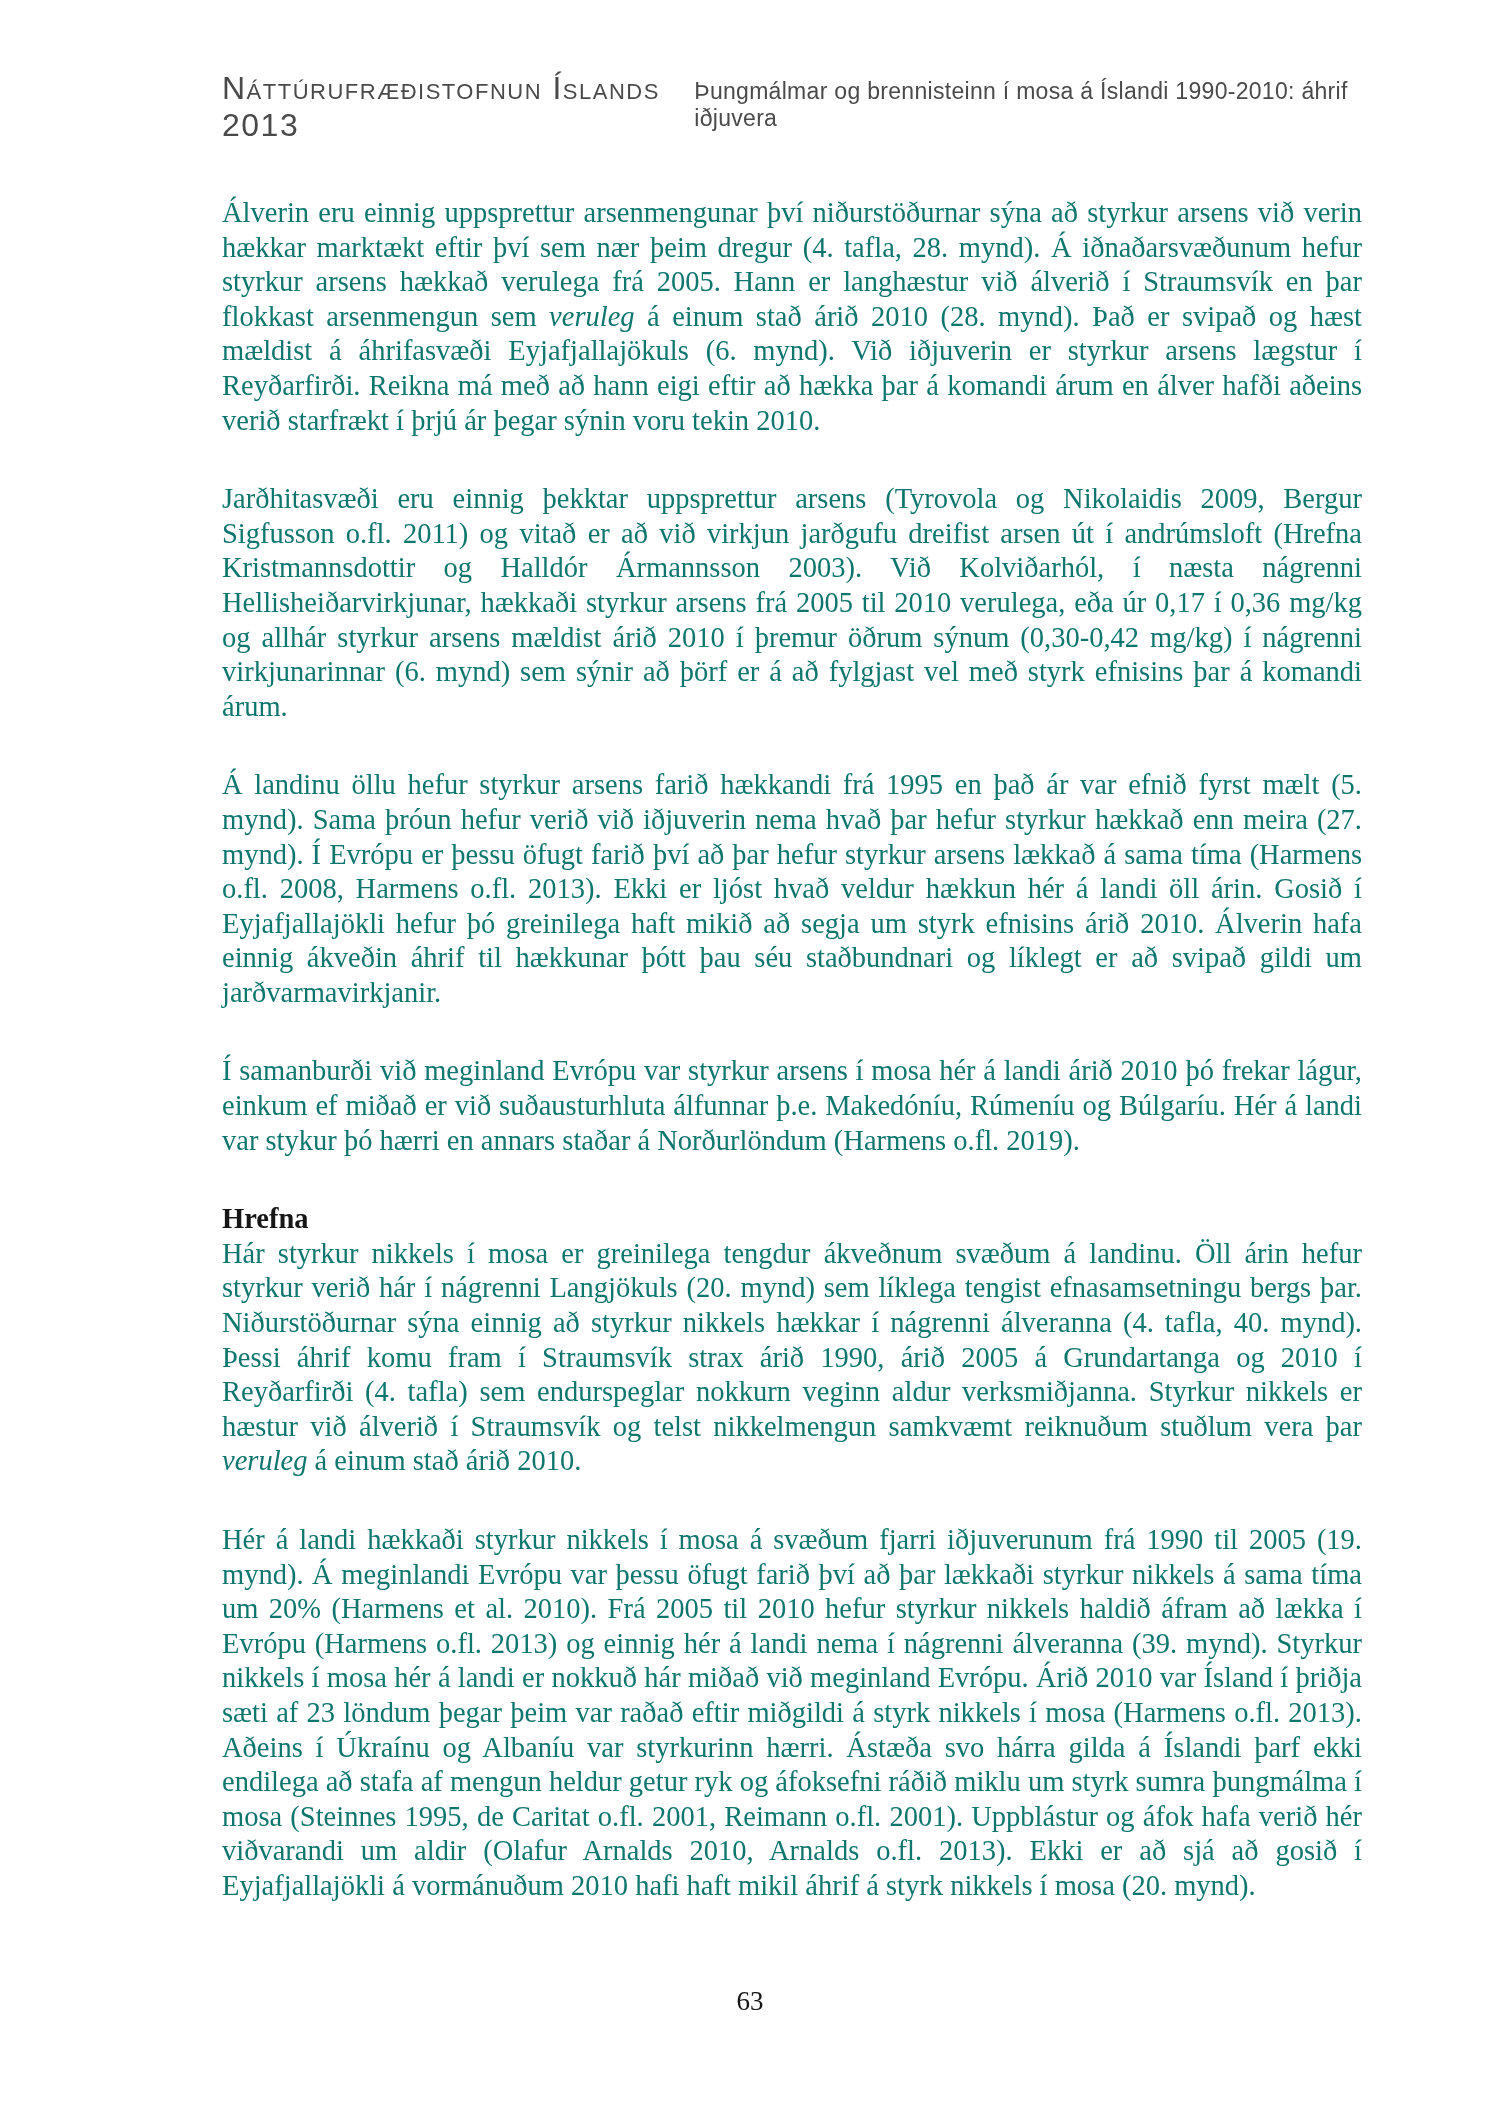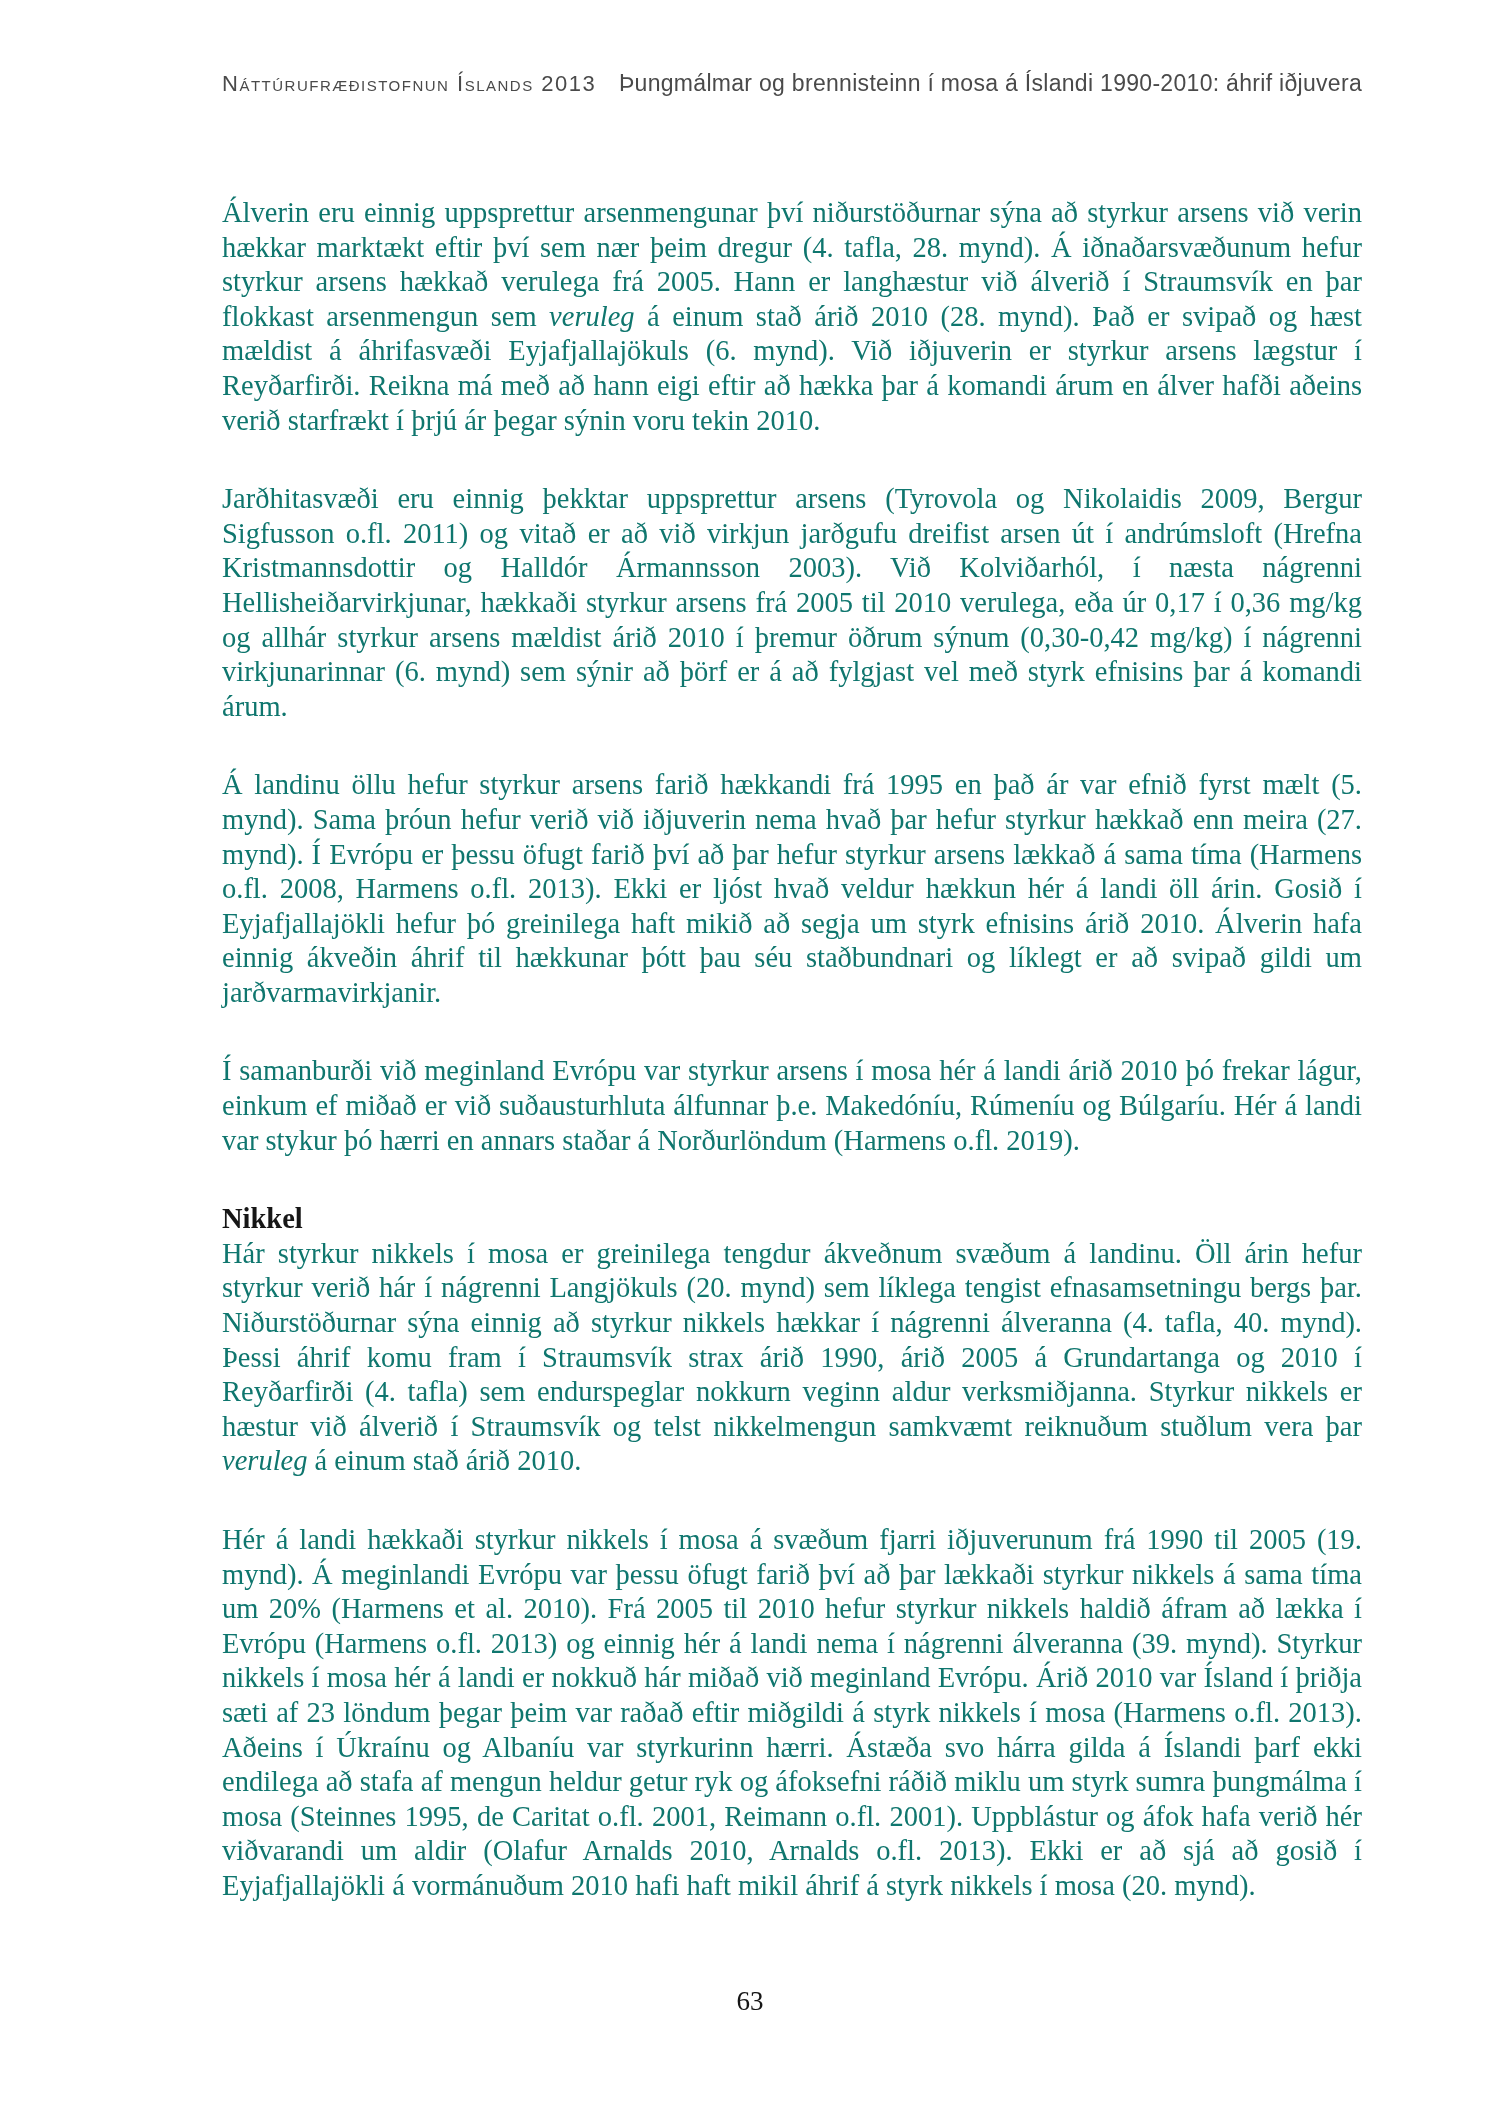--- a/index.html
+++ b/index.html
@@ -19,21 +19,21 @@
     left: 222px;
     width: 1140px;
     display: flex;
     justify-content: space-between;
     align-items: baseline;
     font-family: "Liberation Sans", "DejaVu Sans", sans-serif;
     color: #4a4a4a;
     font-weight: 300;
   }
   .header-left {
-    font-size: 22px;
+    font-size: 32px;
     font-variant: small-caps;
     letter-spacing: 1.5px;
   }
   .header-right {
     font-size: 23px;
     letter-spacing: 0.3px;
   }
   .page-body {
     position: absolute;
     top: 196px;
@@ -74,21 +74,21 @@
   <header class="page-header">
     <span class="header-left">Náttúrufræðistofnun Íslands 2013</span>
     <span class="header-right">Þungmálmar og brennisteinn í mosa á Íslandi 1990-2010: áhrif iðjuvera</span>
   </header>
 
   <main class="page-body">
     <p class="par"><span>Álverin eru einnig uppsprettur arsenmengunar því niðurstöðurnar sýna að styrkur arsens við verin hækkar marktækt eftir því sem nær þeim dregur (4. tafla, 28. mynd). Á iðnaðarsvæðunum hefur styrkur arsens hækkað verulega frá 2005. Hann er langhæstur við álverið í Straumsvík en þar flokkast arsenmengun sem </span><i>veruleg</i><span> á einum stað árið 2010 (28. mynd). Það er svipað og hæst mældist á áhrifasvæði Eyjafjallajökuls (6. mynd). Við iðjuverin er styrkur arsens lægstur í Reyðarfirði. Reikna má með að hann eigi eftir að hækka þar á komandi árum en álver hafði aðeins verið starfrækt í þrjú ár þegar sýnin voru tekin 2010.</span></p>
     <p class="par"><span>Jarðhitasvæði eru einnig þekktar uppsprettur arsens (Tyrovola og Nikolaidis 2009, Bergur Sigfusson o.fl. 2011) og vitað er að við virkjun jarðgufu dreifist arsen út í andrúmsloft (Hrefna Kristmannsdottir og Halldór Ármannsson 2003). Við Kolviðarhól, í næsta nágrenni Hellisheiðarvirkjunar, hækkaði styrkur arsens frá 2005 til 2010 verulega, eða úr 0,17 í 0,36 mg/kg og allhár styrkur arsens mældist árið 2010 í þremur öðrum sýnum (0,30-0,42 mg/kg) í nágrenni virkjunarinnar (6. mynd) sem sýnir að þörf er á að fylgjast vel með styrk efnisins þar á komandi árum.</span></p>
     <p class="par"><span>Á landinu öllu hefur styrkur arsens farið hækkandi frá 1995 en það ár var efnið fyrst mælt (5. mynd). Sama þróun hefur verið við iðjuverin nema hvað þar hefur styrkur hækkað enn meira (27. mynd). Í Evrópu er þessu öfugt farið því að þar hefur styrkur arsens lækkað á sama tíma (Harmens o.fl. 2008, Harmens o.fl. 2013). Ekki er ljóst hvað veldur hækkun hér á landi öll árin. Gosið í Eyjafjallajökli hefur þó greinilega haft mikið að segja um styrk efnisins árið 2010. Álverin hafa einnig ákveðin áhrif til hækkunar þótt þau séu staðbundnari og líklegt er að svipað gildi um jarðvarmavirkjanir.</span></p>
     <p class="par"><span>Í samanburði við meginland Evrópu var styrkur arsens í mosa hér á landi árið 2010 þó frekar lágur, einkum ef miðað er við suðausturhluta álfunnar þ.e. Makedóníu, Rúmeníu og Búlgaríu. Hér á landi var stykur þó hærri en annars staðar á Norðurlöndum (Harmens o.fl. 2019).</span></p>
-    <h2 class="section-heading">Nikkel</h2>
+    <h2 class="section-heading">Hrefna</h2>
     <p class="par"><span>Hár styrkur nikkels í mosa er greinilega tengdur ákveðnum svæðum á landinu. Öll árin hefur styrkur verið hár í nágrenni Langjökuls (20. mynd) sem líklega tengist efnasamsetningu bergs þar. Niðurstöðurnar sýna einnig að styrkur nikkels hækkar í nágrenni álveranna (4. tafla, 40. mynd). Þessi áhrif komu fram í Straumsvík strax árið 1990, árið 2005 á Grundartanga og 2010 í Reyðarfirði (4. tafla) sem endurspeglar nokkurn veginn aldur verksmiðjanna. Styrkur nikkels er hæstur við álverið í Straumsvík og telst nikkelmengun samkvæmt reiknuðum stuðlum vera þar </span><i>veruleg</i><span> á einum stað árið 2010.</span></p>
     <p class="par"><span>Hér á landi hækkaði styrkur nikkels í mosa á svæðum fjarri iðjuverunum frá 1990 til 2005 (19. mynd). Á meginlandi Evrópu var þessu öfugt farið því að þar lækkaði styrkur nikkels á sama tíma um 20% (Harmens et al. 2010). Frá 2005 til 2010 hefur styrkur nikkels haldið áfram að lækka í Evrópu (Harmens o.fl. 2013) og einnig hér á landi nema í nágrenni álveranna (39. mynd). Styrkur nikkels í mosa hér á landi er nokkuð hár miðað við meginland Evrópu. Árið 2010 var Ísland í þriðja sæti af 23 löndum þegar þeim var raðað eftir miðgildi á styrk nikkels í mosa (Harmens o.fl. 2013). Aðeins í Úkraínu og Albaníu var styrkurinn hærri. Ástæða svo hárra gilda á Íslandi þarf ekki endilega að stafa af mengun heldur getur ryk og áfoksefni ráðið miklu um styrk sumra þungmálma í mosa (Steinnes 1995, de Caritat o.fl. 2001, Reimann o.fl. 2001). Uppblástur og áfok hafa verið hér viðvarandi um aldir (Olafur Arnalds 2010, Arnalds o.fl. 2013). Ekki er að sjá að gosið í Eyjafjallajökli á vormánuðum 2010 hafi haft mikil áhrif á styrk nikkels í mosa (20. mynd).</span></p>
   </main>
 
   <footer class="page-footer">
     <span class="page-number">63</span>
   </footer>
 
 </div>
 

